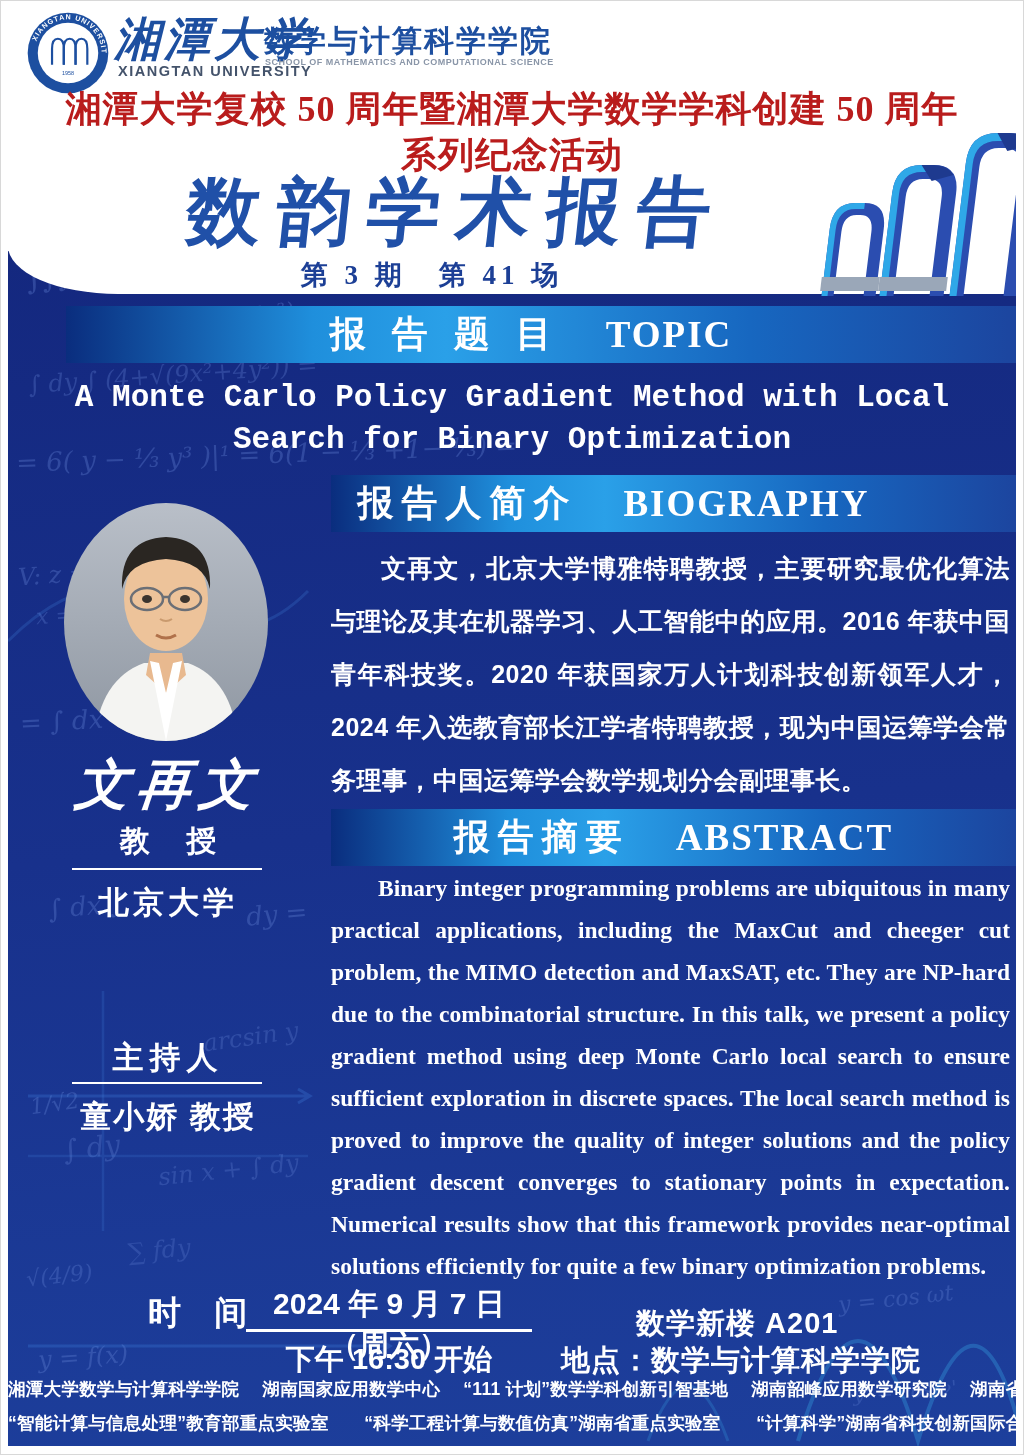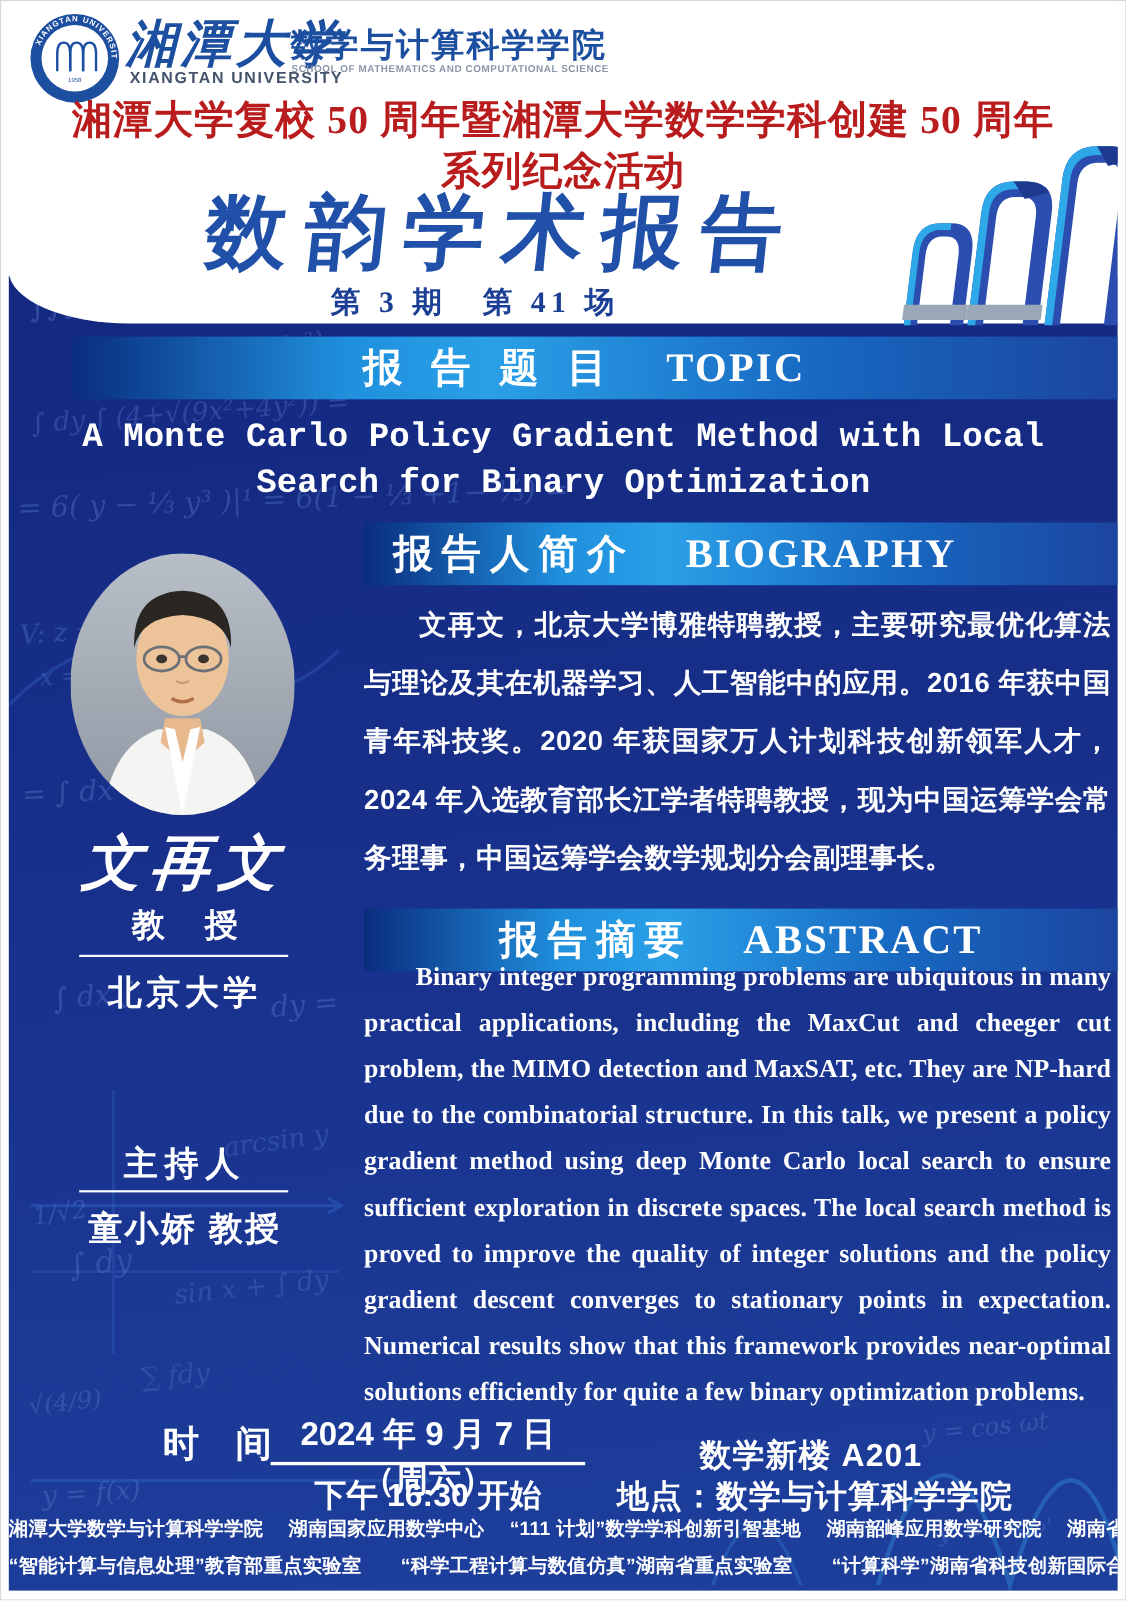--- a/index.html
+++ b/index.html
@@ -75,21 +75,21 @@
     display:flex; align-items:center; justify-content:center;
     color:#ffffff; white-space:nowrap;
   }
   .band .zh { font-size:36px; font-weight:800; letter-spacing:8px; }
   .band .en {
     font-size:37px; font-weight:700; font-family:"Liberation Serif", serif;
     margin-left:46px; letter-spacing:2px;
   }
   .band-topic    { left:58px;  top:55px;  padding-right:20px; }
   .band-bio      { left:323px; top:224px; padding-right:120px; }
-  .band-abstract { left:323px; top:575px; }
+  .band-abstract { left:323px; top:558px; }
 
   .talk-title {
     position:absolute; left:20px; right:20px; top:126px; text-align:center;
     color:#ffffff; font-weight:700; font-size:31px; line-height:42px;
     font-family:Liberation Mono, monospace;
   }
 
   
   .photo-frame {
     position:absolute; left:56px; top:252px; width:204px; height:238px;

